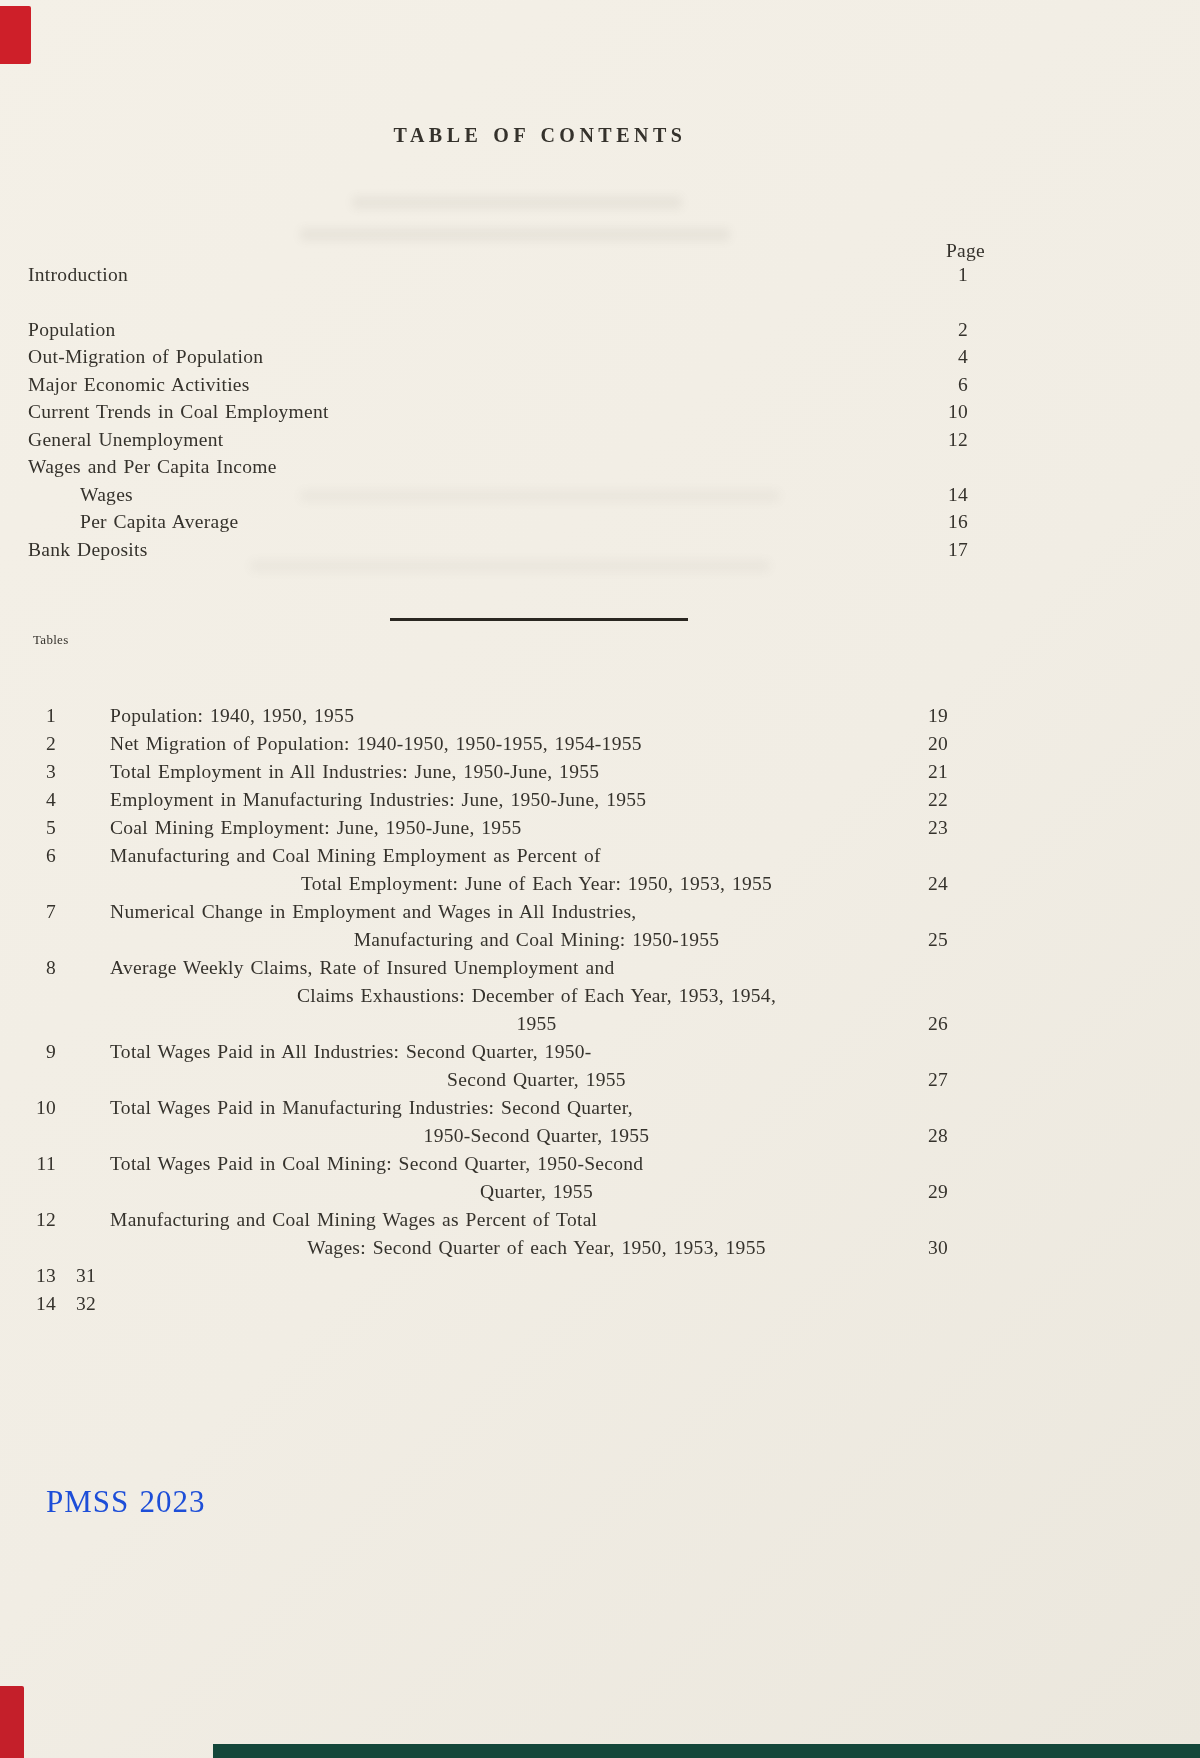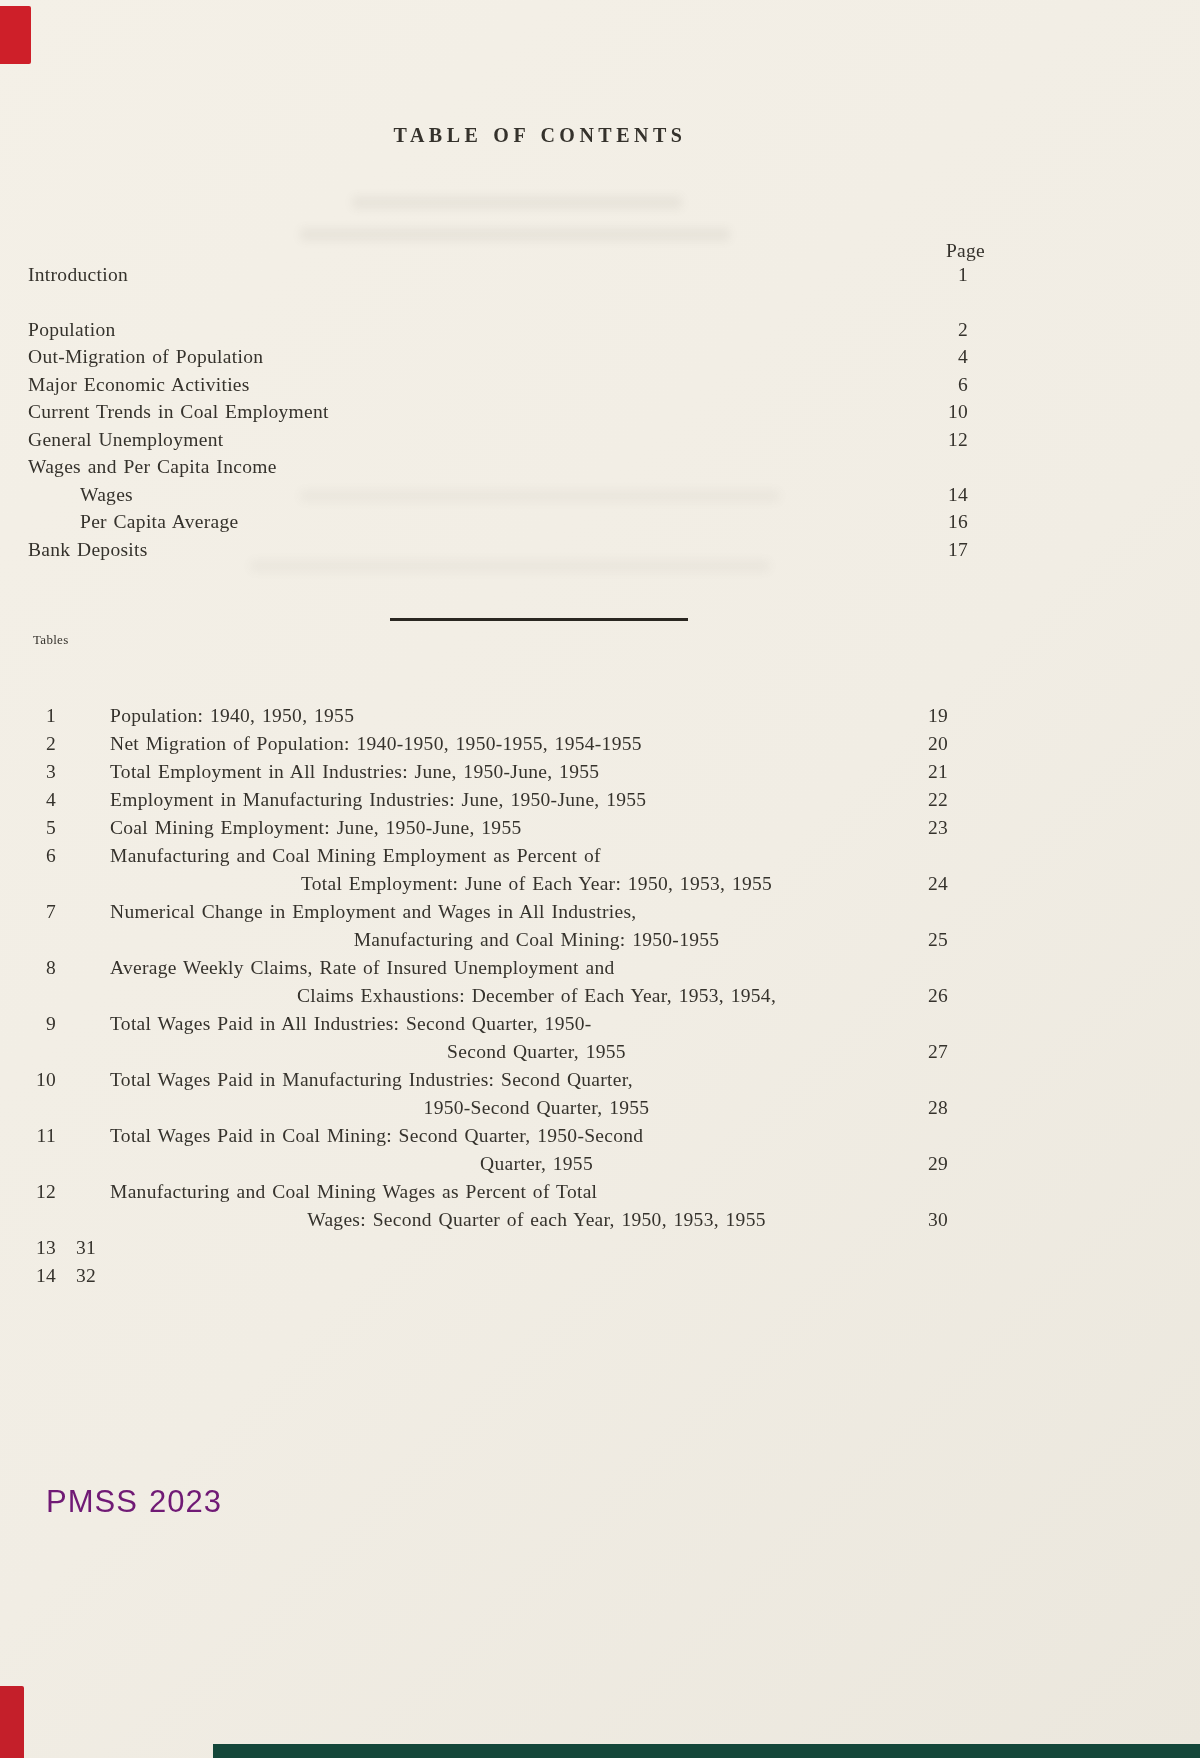--- a/index.html
+++ b/index.html
@@ -51,22 +51,22 @@
   }
   .table-row { display:flex; line-height:28px; }
   .t-num { width:28px; text-align:right; }
   .t-entry { flex:1; margin-left:54px; }
   .t-entry .line { white-space:nowrap; }
   .t-entry .line.cont { margin-left:55px;text-align:center; }
   .t-page { width:60px; text-align:center; align-self:flex-end; }
 
   .watermark {
     position:absolute; top:1484px; left:46px;
-    font-family:Liberation Sans, sans-serif;
-    font-size:31px; color:#701a75; letter-spacing:1px;
+    font-family:Liberation Serif, serif;
+    font-size:31px; color:#1d4ed8; letter-spacing:1px;
   }
 
   .artifact { position:absolute; }
   .red-tab-top { left:0; top:6px; width:31px; height:58px; background:#ce1f29; border-radius:0 2px 2px 0; }
   .red-tab-bottom { left:0; top:1686px; width:24px; height:72px; background:#c41f2a; border-radius:0 2px 0 0; }
   .bottom-bar { left:213px; top:1744px; width:987px; height:14px; background:#14473a; }
 
   .bleed { position:absolute; filter:blur(5px); background:#6a6458; border-radius:4px; }
   .bleed.b1 { top:196px; left:352px; width:330px; height:13px; opacity:0.08; }
   .bleed.b2 { top:228px; left:300px; width:430px; height:13px; opacity:0.08; }
@@ -204,20 +204,21 @@
           <div class="line cont">Manufacturing and Coal Mining: 1950-1955</div>
         </div>
     <span class="t-page">25</span>
   </div>
 
   <div class="table-row">
     <span class="t-num">8</span>
     <div class="t-entry">
           <div class="line">Average Weekly Claims, Rate of Insured Unemployment and</div>
           <div class="line cont">Claims Exhaustions: December of Each Year, 1953, 1954,</div>
+          <div class="line cont">1955</div>
         </div>
     <span class="t-page">26</span>
   </div>
 
   <div class="table-row">
     <span class="t-num">9</span>
     <div class="t-entry">
           <div class="line">Total Wages Paid in All Industries: Second Quarter, 1950-</div>
           <div class="line cont">Second Quarter, 1955</div>
         </div>

